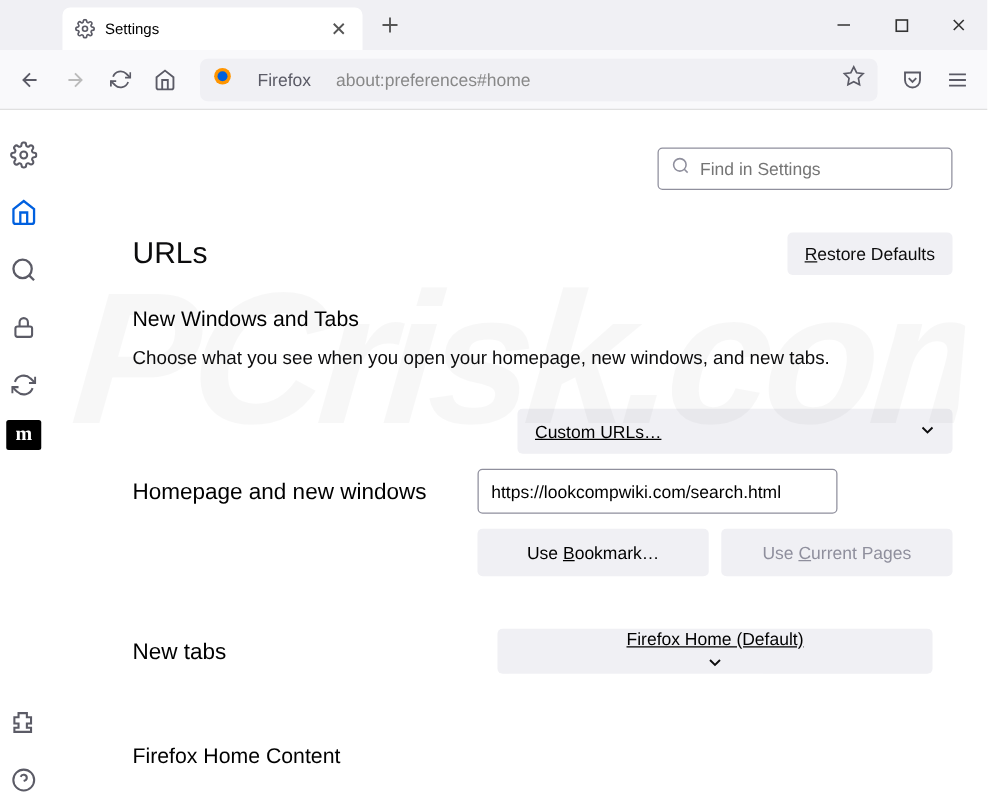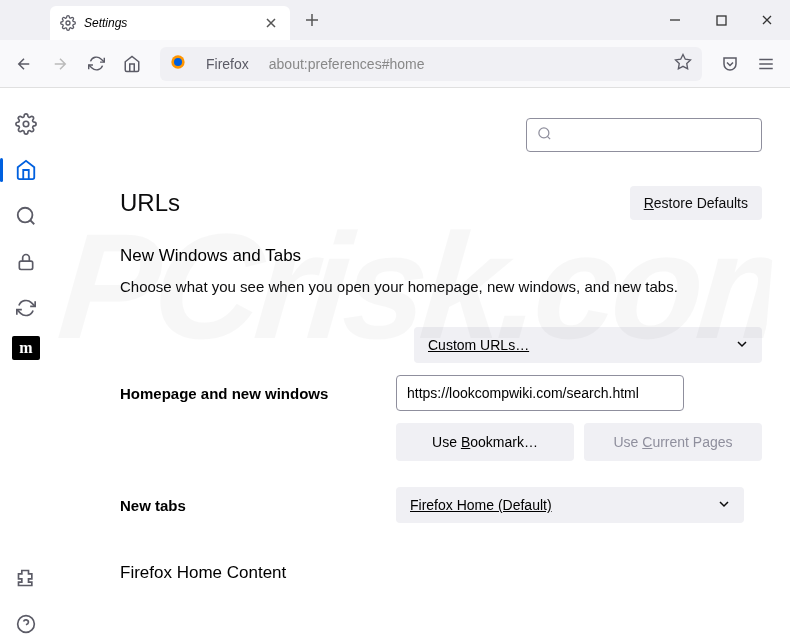--- a/index.html
+++ b/index.html
@@ -1,20 +1,20 @@
 <!DOCTYPE html>
 <html><head>
   <meta charset="utf-8">
   <style>
     * { box-sizing: border-box; margin: 0; padding: 0; font-family: "Segoe UI", Arial, sans-serif; }
     body { width: 790px; height: 642px; background: #fff; overflow: hidden; position: relative; }
     
     
     .titlebar { height: 40px; background: #f0f0f4; display: flex; align-items: center; padding-left: 50px; }
-    .tab { background: #fff; border-radius: 6px 6px 0 0; height: 34px; display: flex; align-items: center; padding: 0 10px; width: 240px; margin-top: 6px; gap: 8px; font-style: italic; }
+    .tab { background: #fff; border-radius: 6px 6px 0 0; height: 34px; display: flex; align-items: center; padding: 0 10px; width: 240px; margin-top: 6px; gap: 8px; }
     .tab-icon { width: 16px; height: 16px; display: flex; align-items: center; justify-content: center; }
     .tab-label { font-size: 12px; flex: 1; }
     .tab-close { width: 18px; height: 18px; display: flex; align-items: center; justify-content: center; color: #555; cursor: pointer; }
     .newtab { margin-left: 8px; width: 28px; height: 28px; display: flex; align-items: center; justify-content: center; color: #555; cursor: pointer; }
     .winctrls { margin-left: auto; display: flex; }
     .winbtn { width: 46px; height: 40px; display: flex; align-items: center; justify-content: center; color: #333; cursor: pointer; }
     
     
     .toolbar { height: 48px; background: #f9f9fb; border-bottom: 1px solid #e0e0e0; display: flex; align-items: center; padding: 0 8px; gap: 4px; }
     .tbtn { width: 32px; height: 32px; display: flex; align-items: center; justify-content: center; color: #5b5b66; border-radius: 4px; cursor: pointer; }
@@ -44,21 +44,21 @@
     .btn { background: #f0f0f4; border: none; border-radius: 4px; padding: 9px 14px; font-size: 14px; color: #0c0c0d; cursor: pointer; }
     .btn-big { background: #f0f0f4; border: none; border-radius: 4px; height: 38px; padding: 0 14px; font-size: 14px; cursor: pointer; }
     .btn-ghost { color: #8f8f9d; }
     .ul { text-decoration: underline; }
     
     h2 { font-size: 17px; font-weight: 400; margin-bottom: 10px; }
     .desc { font-size: 15px; color: #0c0c0d; margin-bottom: 30px; line-height: 1.4; }
     
     .select { background: #f0f0f4; border: none; border-radius: 4px; height: 36px; width: 348px; padding: 0 14px; font-size: 14px; display: flex; align-items: center; justify-content: space-between; cursor: pointer; margin-bottom: 12px; margin-left: auto; text-decoration: underline; }
     .row { display: flex; align-items: center; margin-bottom: 12px; }
-    .row-label { font-size: 15px; width: 276px; font-weight: bold; }
+    .row-label { font-size: 18px; width: 276px; }
     .txtinput { width: 288px; height: 36px; border: 1px solid #8f8f9d; border-radius: 4px; padding: 0 10px; font-size: 14px; outline: none; }
     .btnrow { display: flex; gap: 10px; margin-top: 12px; margin-bottom: 26px; margin-left: 276px; }
     .btnrow .btn-big { flex: 1; }
     
     h2.section2 { margin-top: 10px; font-size: 17px; }
     
     
     .watermark { position: absolute; top: 200px; left: 60px; right: 20px; font-size: 150px; font-weight: 700; color: rgba(0,0,0,0.03); font-style: italic; letter-spacing: -6px; pointer-events: none; white-space: nowrap; overflow: hidden; transform: skewX(-5deg); }
   </style>
 </head>
@@ -205,20 +205,21 @@
       </div>
   </div>
 
   <div class="main">
     <div class="searchrow">
       <div class="searchbox">
         <span><svg width="15" height="15" viewBox="0 0 24 24" fill="none" stroke="#8f8f9d" stroke-width="2">
               <circle cx="11" cy="11" r="8"></circle>
               <line x1="21" y1="21" x2="16.65" y2="16.65"></line>
             </svg></span>
+        <input type="text" placeholder="Find in Settings" style="">
       </div>
     </div>
 
     <div class="headrow">
       <h1>URLs</h1>
       <button class="btn"><span class="ul">R</span><span>estore Defaults</span></button>
     </div>
 
     <h2>New Windows and Tabs</h2>
     <p class="desc">Choose what you see when you open your homepage, new windows, and new tabs.</p>
@@ -235,21 +236,21 @@
       <input class="txtinput" type="text" value="https://lookcompwiki.com/search.html" style="">
     </div>
 
     <div class="btnrow">
       <button class="btn-big">Use <span class="ul">B</span>ookmark…</button>
       <button class="btn-big btn-ghost">Use <span class="ul">C</span>urrent Pages</button>
     </div>
 
     <div class="row">
       <span class="row-label">New tabs</span>
-      <div class="select" style="margin:0;">
+      <div class="select" style="margin:16px;flex-direction:column;">
         <span>Firefox Home (Default)</span>
         <span><svg width="12" height="12" viewBox="0 0 12 12">
               <path d="M2 4 L6 8 L10 4" fill="none" stroke="#0c0c0d" stroke-width="1.5"></path>
             </svg></span>
       </div>
     </div>
 
     <h2 class="section2" style="margin-top:40px;">Firefox Home Content</h2>
   </div>
 </div>

